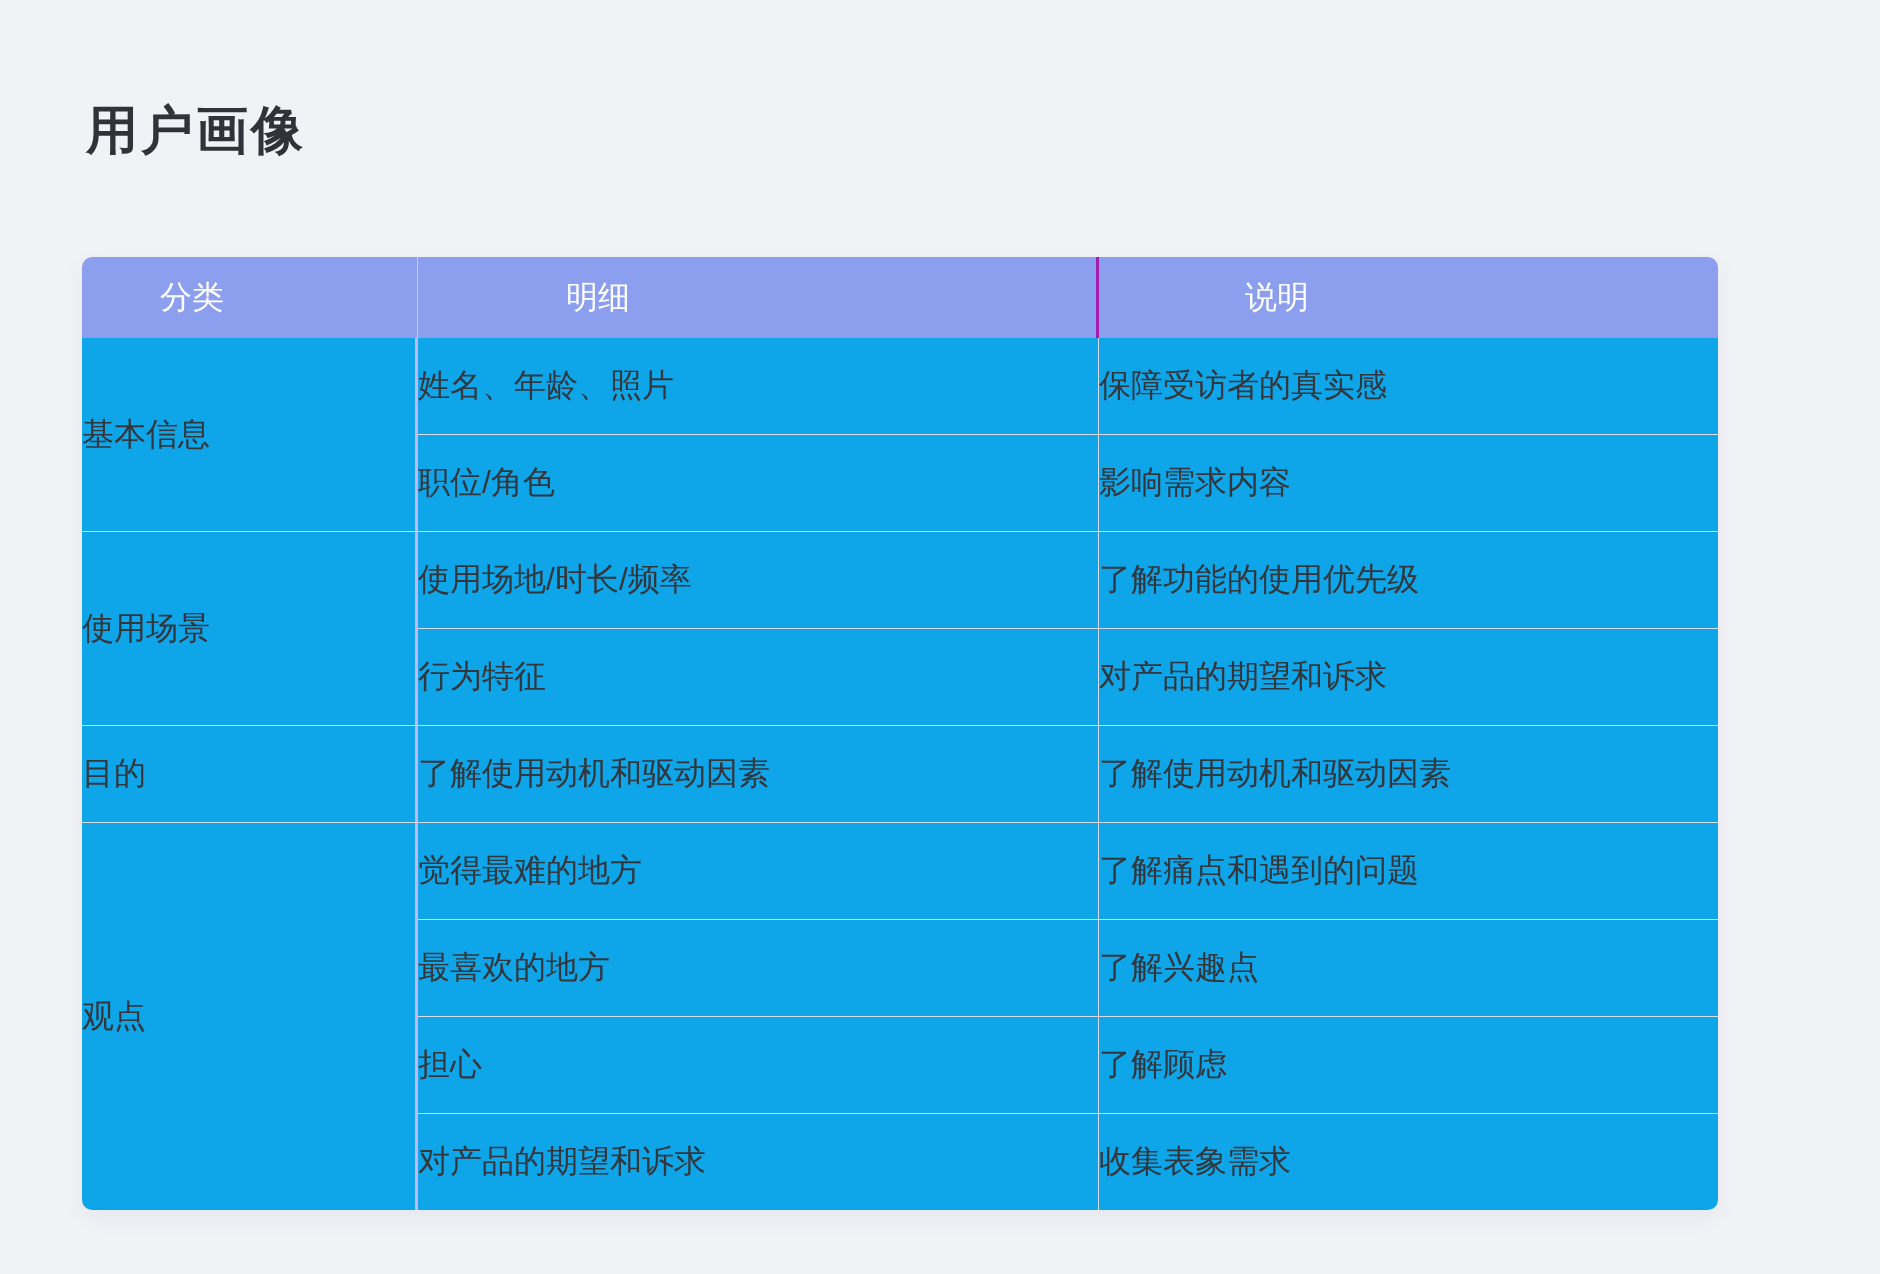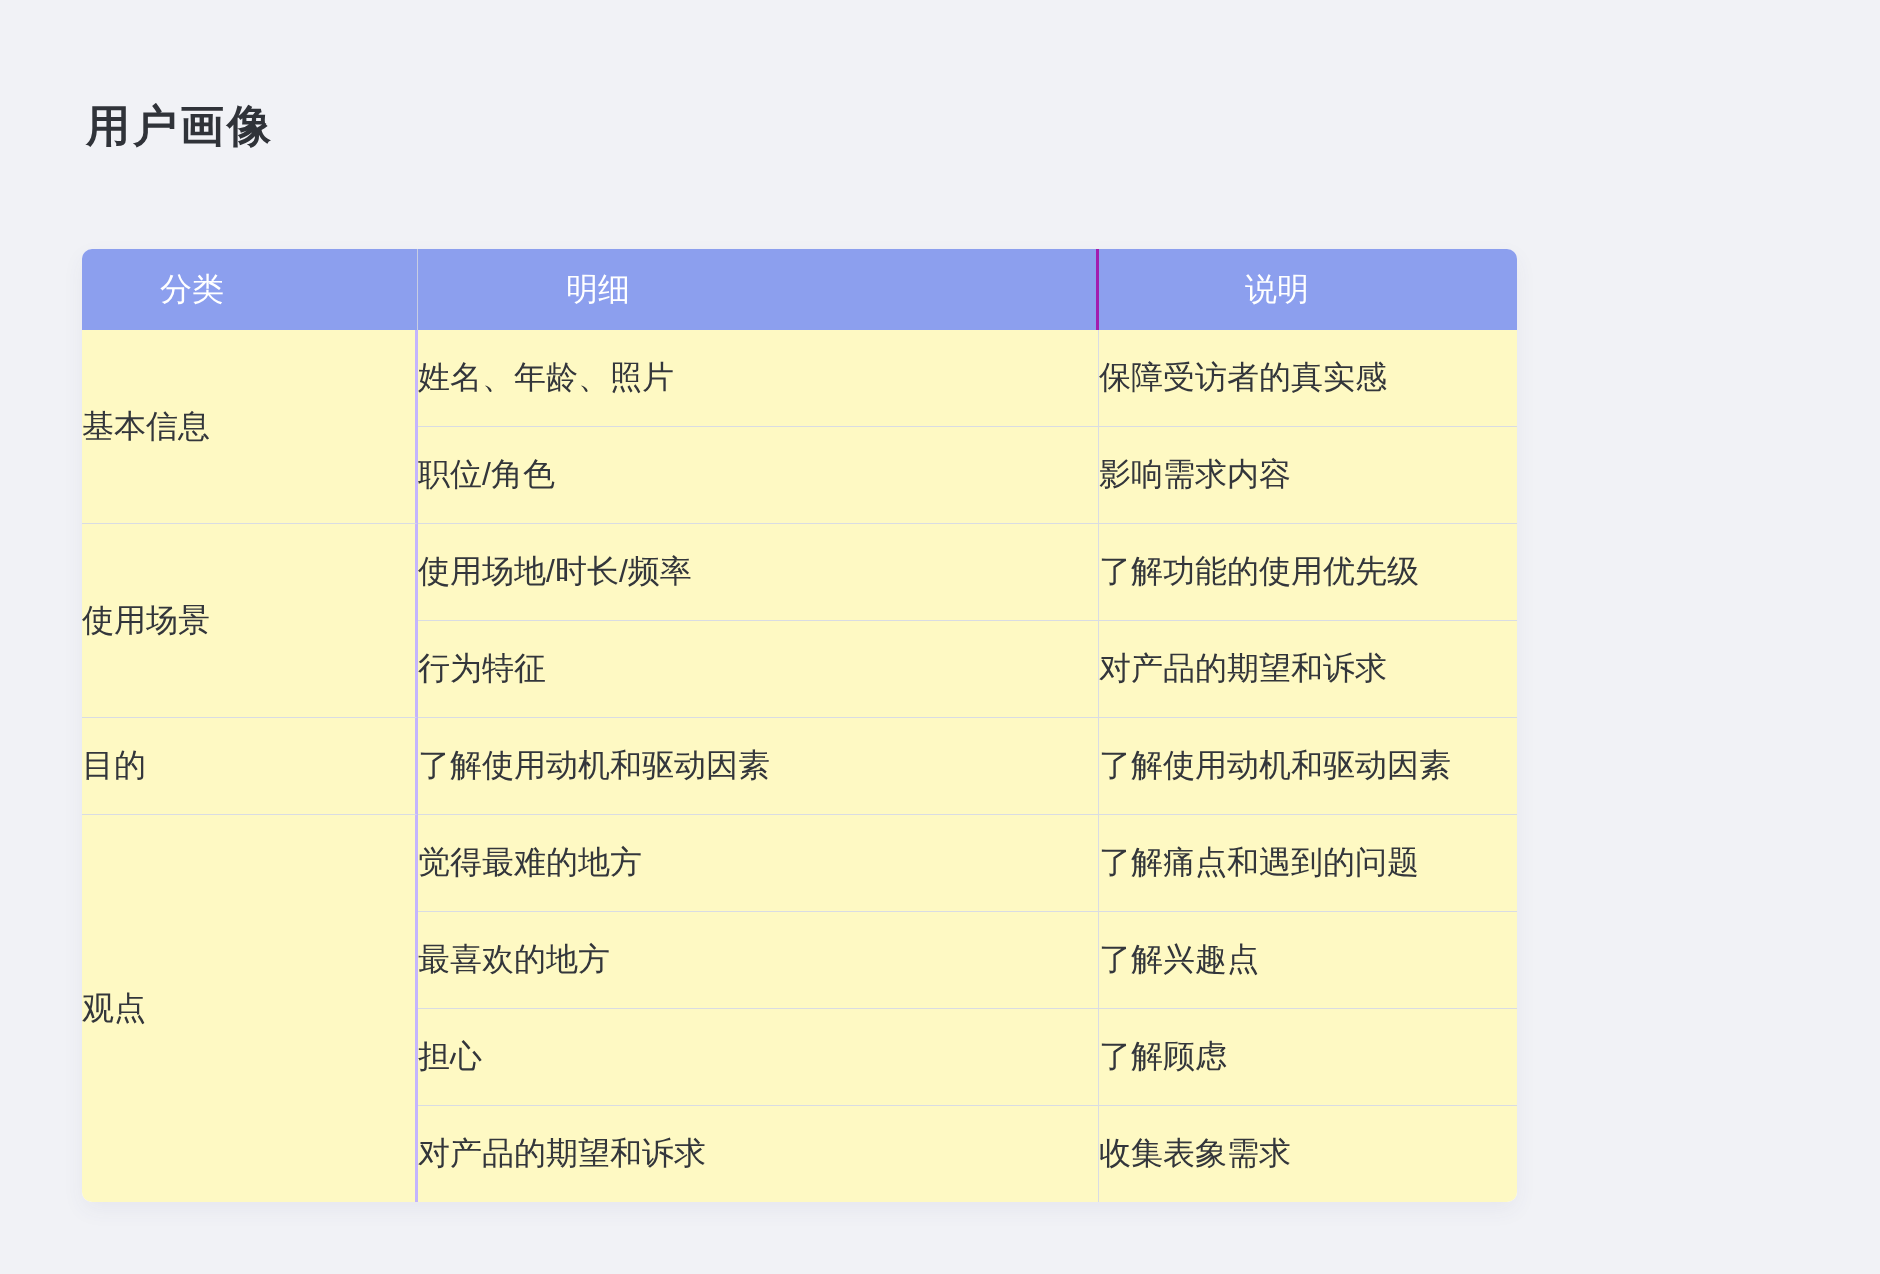--- a/index.html
+++ b/index.html
@@ -8,28 +8,28 @@
   }
   body {
     width: 1880px;
     height: 1274px;
     background: #F1F2F6;
     font-family: "Liberation Sans", "DejaVu Sans", sans-serif;
     overflow: hidden;
   }
   .page-title {
     margin: 104px 0 0 86px;
-    font-size: 44px;
+    font-size: 52px;
     line-height: 1;
     font-weight: 700;
     letter-spacing: 3px;
     color: #303339;
   }
   .card {
-    width: 1435px;
+    width: 1636px;
     margin: 101px 0 0 82px;
     background: #FFFFFF;
     border-radius: 10px;
     overflow: hidden;
     box-shadow: 0 8px 22px rgba(60, 70, 120, 0.06);
   }
   table.persona {
     width: 100%;
     border-collapse: separate;
     border-spacing: 0;
@@ -48,21 +48,21 @@
   table.persona th.th-category { padding-left: 78px; border-right: 1px solid #C7CDE3; }
   table.persona th.th-detail   { padding-left: 148px; border-right: 3px solid #a21caf; }
   table.persona th.th-description { padding-left: 146px; margin-top: 8px; }
   table.persona td {
     height: 96px;
     font-size: 32px;
     color: #33363B;
     vertical-align: middle;
     padding: 0;
     border-top: 1px solid #D9DCE3;
-    background: #fef9c3;
+    background: #0ea5e9;
   }
   table.persona tr:first-child td { border-top: none; }
   td.category-cell {
     padding-left: 78px;
     border-right: 3px solid #c4b5fd;
   }
   td.detail-cell {
     padding-left: 148px;
     border-right: 1px solid #D9DCE3;
   }

